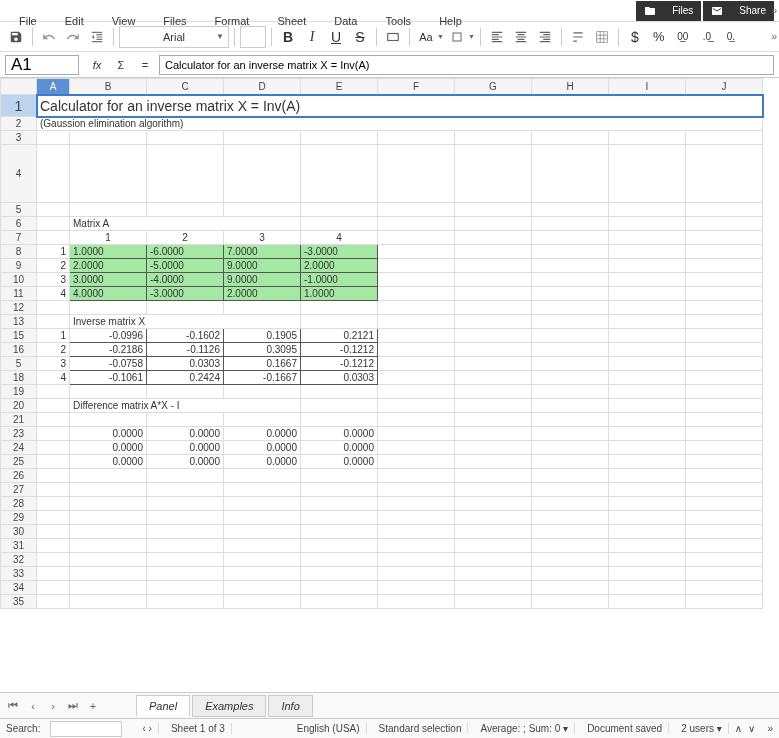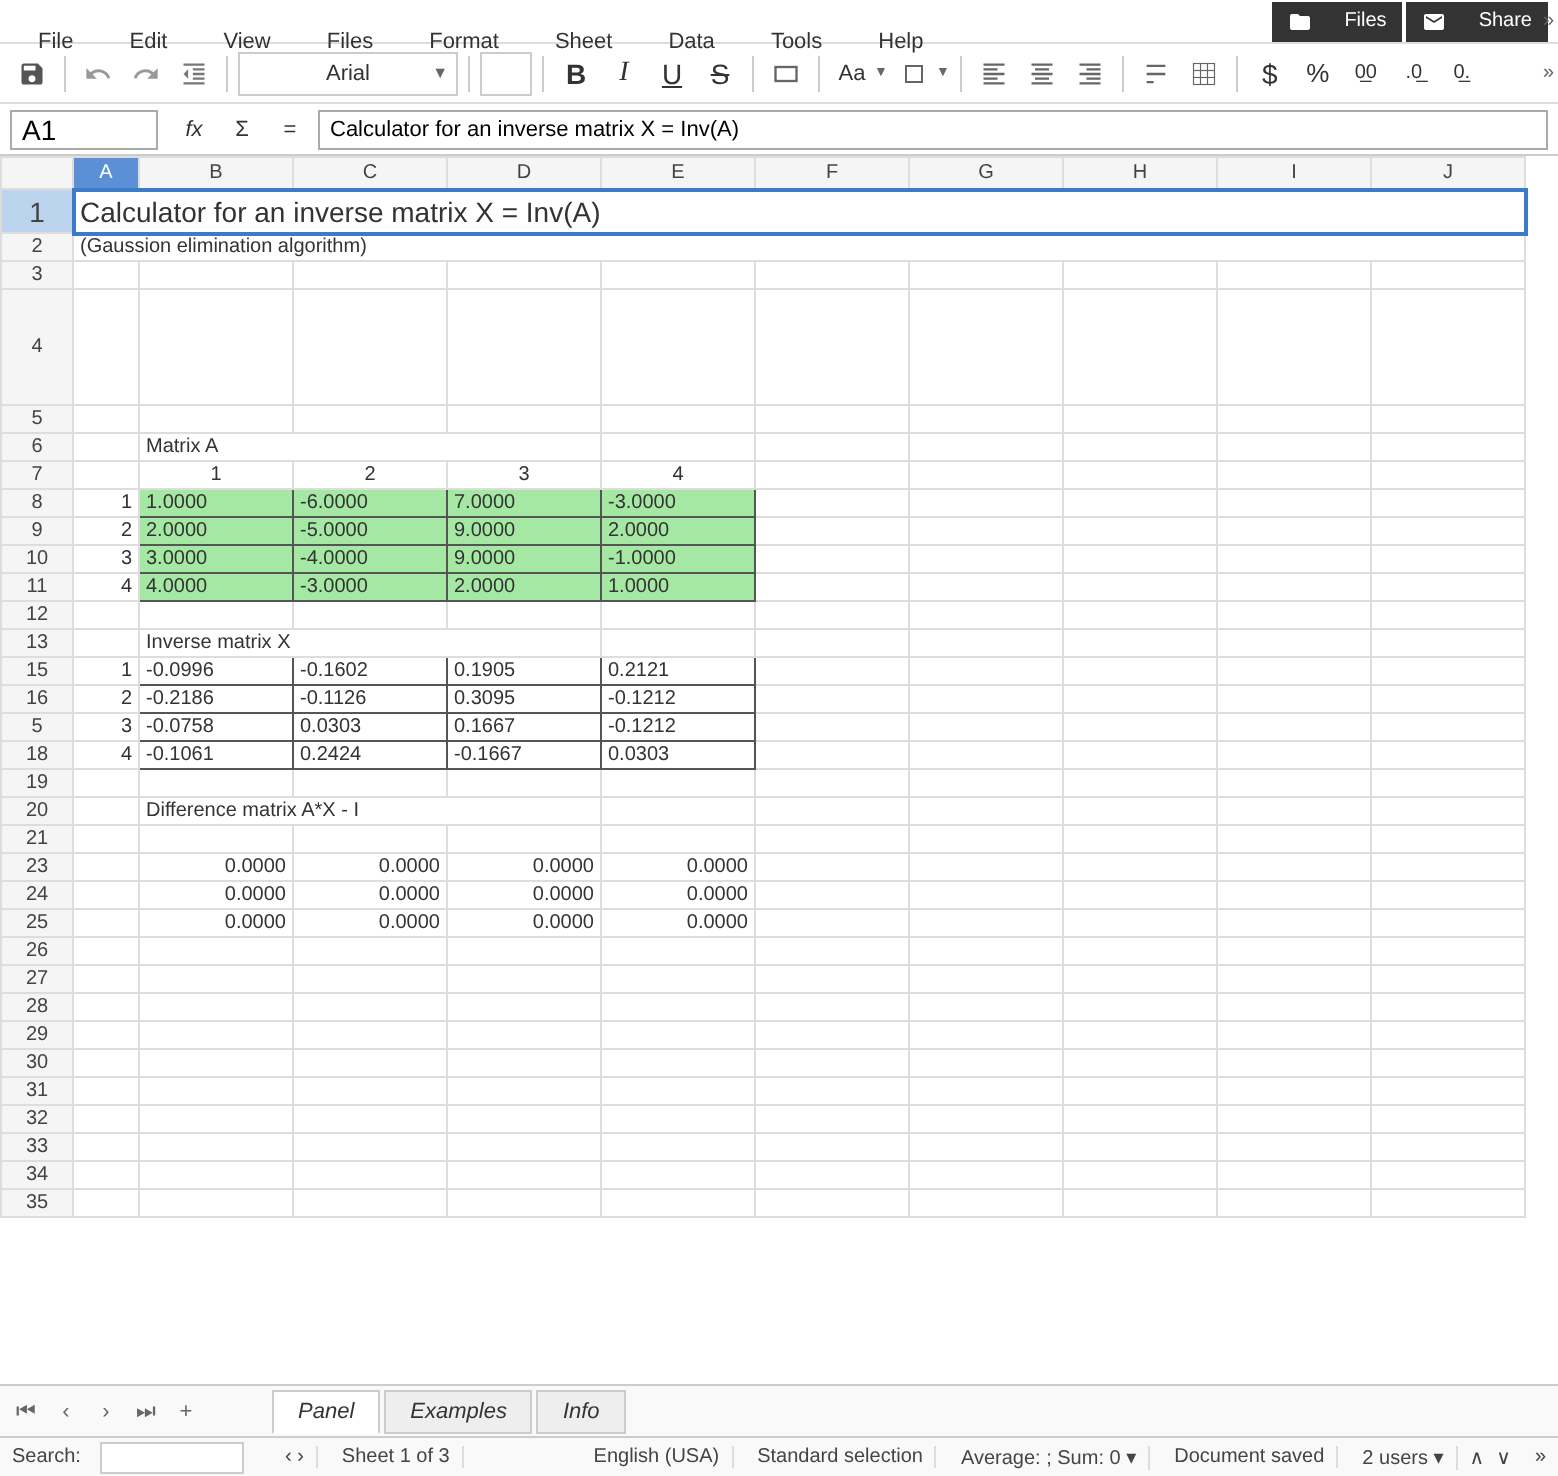--- a/index.html
+++ b/index.html
@@ -10,35 +10,35 @@
 .menubar .rbtn { background: #333; color: #fff; padding: 4px 8px; display: flex; align-items: center; gap: 16px; margin-left: 2px; cursor: pointer; font-size: 10px; }
 .menubar .rbtn svg { width: 12px; height: 12px; fill: #fff; }
 .toolbar { display: flex; align-items: center; height: 30px; padding: 0 5px; gap: 2px; border-bottom: 1px solid #ddd; }
 .toolbar .tbtn { width: 22px; height: 22px; display: flex; align-items: center; justify-content: center; cursor: pointer; border-radius: 2px; }
 .toolbar .sep { width: 1px; height: 18px; background: #ccc; margin: 0 3px; }
 .toolbar .fontsel { width: 110px; height: 22px; border: 1px solid #ccc; background: #fff; text-align: center; font-size: 11px; display: flex; align-items: center; justify-content: center; position: relative; }
 .toolbar .fontsel .dd { position: absolute; right: 4px; font-size: 8px; color: #666; }
 .toolbar .sizebox { width: 26px; height: 22px; border: 1px solid #ccc; background: #fff; text-align: center; font-size: 10px; display: flex; align-items: center; justify-content: center; }
 .toolbar .ddarrow { font-size: 7px; color: #666; margin-left: -2px; }
 .formulabar { display: flex; align-items: center; height: 26px; padding: 3px 5px; gap: 4px; border-bottom: 1px solid #ccc; }
-.formulabar .nbox { width: 74px; height: 20px; border: 1px solid #aaa; padding: 2px 5px; font-size: 14px; }
+.formulabar .nbox { width: 74px; height: 20px; border: 1px solid #aaa; padding: 2px 5px; font-size: 17px; }
 .formulabar .fxbtn { width: 20px; height: 20px; display: flex; align-items: center; justify-content: center; cursor: pointer; }
 .formulabar .finput { flex: 1; height: 20px; border: 1px solid #aaa; padding: 2px 5px; font-size: 11px; }
 .grid { position: relative; overflow: hidden; }
 .grid table { border-collapse: collapse; table-layout: fixed; }
 .grid th, .grid td { border: 1px solid #ddd; height: 14px; font-size: 10px; padding: 0 3px; overflow: hidden; white-space: nowrap; }
 .grid .colhdr th { background: #f5f5f5; text-align: center; font-weight: normal; height: 16px; color: #444; }
 .grid .colhdr th.sel { background: #5b8fd6; color: #fff; }
 .grid .rowhdr { background: #f5f5f5; text-align: center; width: 36px; color: #444; }
 .grid .rowhdr.sel { background: #bcd4ee; }
 .grid .corner { background: #f5f5f5; width: 36px; }
 .grid td { background: #fff; }
 .grid td.selcell { outline: 2px solid #3c7bc8; outline-offset: -1px; }
 .grid td.mgreen { background: #a4e8a4; border: 1px solid #555; }
-.grid td.mbox { border: 1px solid #555; }
+.grid td.mbox { text-align: right; border: 1px solid #555; }
 .grid td.ridx { text-align: right; }
 .grid td.rnum { text-align: right; }
 .grid td.ctr { text-align: center; }
 .grid .row1 td { height: 22px; font-size: 14px; }
 .grid .row4 td { height: 58px; }
 .stabs { position: absolute; bottom: 20px; left: 0; right: 0; height: 26px; display: flex; align-items: center; border-top: 1px solid #ccc; background: #f9f9f9; padding: 0 4px; gap: 2px; }
 .stabs .navb { width: 18px; height: 18px; display: flex; align-items: center; justify-content: center; cursor: pointer; color: #666; }
 .stabs .tab { padding: 4px 12px; border: 1px solid #ccc; background: #eee; cursor: pointer; font-size: 11px; font-style: italic; }
 .stabs .tab.active { background: #fff; border-bottom: 1px solid #fff; }
 .statusbar { position: absolute; bottom: 0; left: 0; right: 0; height: 20px; display: flex; align-items: center; border-top: 1px solid #ccc; background: #f9f9f9; padding: 0 6px; font-size: 10px; gap: 6px; color: #444; }

